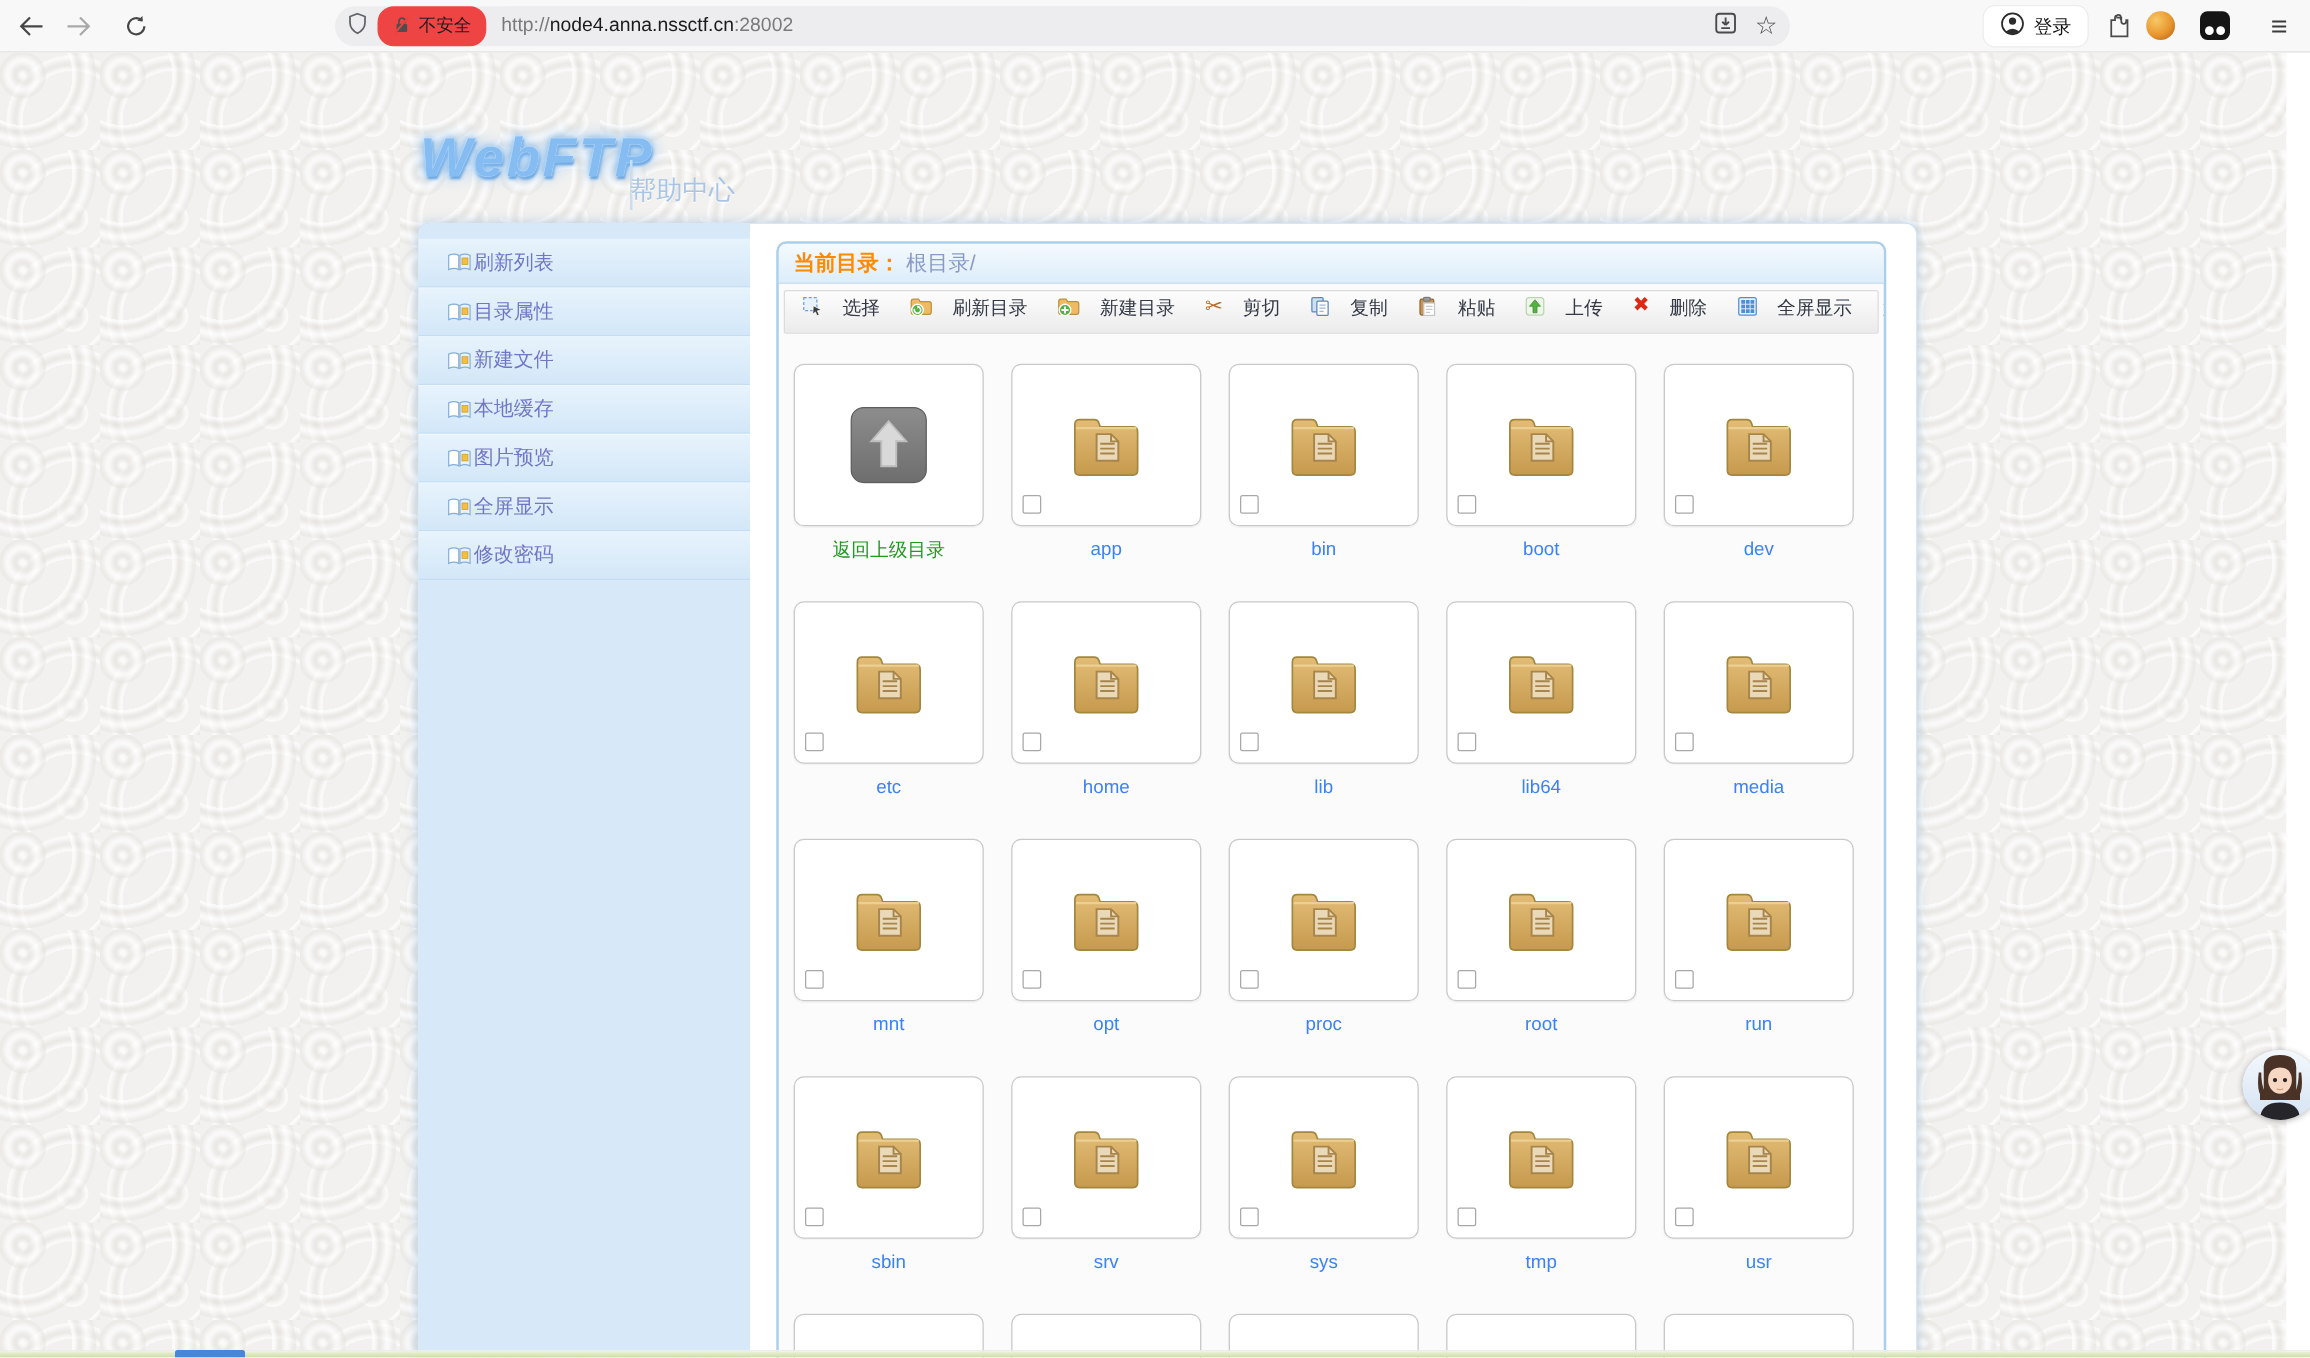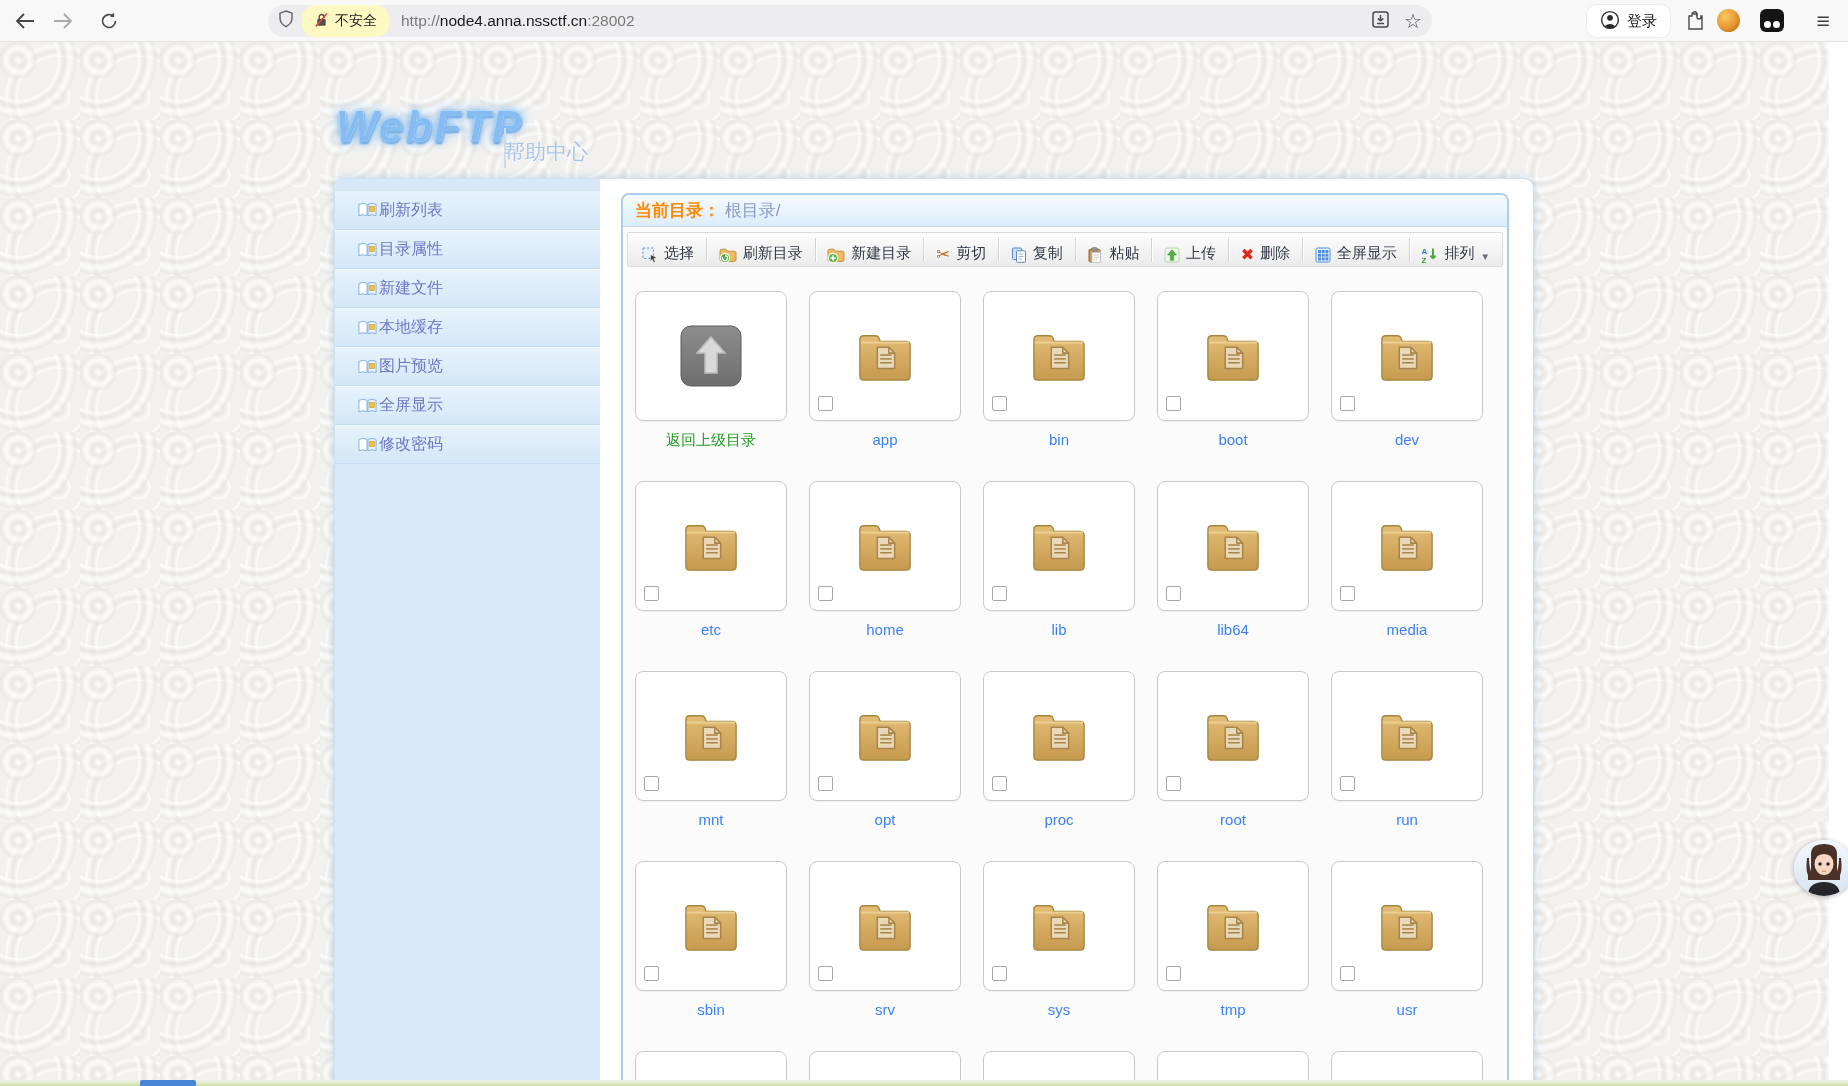--- a/index.html
+++ b/index.html
@@ -7,21 +7,21 @@
     font-family:"Liberation Sans","DejaVu Sans",sans-serif; }
   body { position:relative; background:#fff; }
 
   
   .chrome { position:absolute; left:0; top:0; width:1848px; height:42px;
     background:#f8f8f9; border-bottom:1px solid #e2e2e4; z-index:50; }
   .nav-ico { position:absolute; top:9px; width:26px; height:24px; display:flex;
     align-items:center; justify-content:center; color:#4c4c4c; font-size:19px; }
   .url-box { position:absolute; left:268px; top:5px; width:1164px; height:32px;
     background:#ededef; border-radius:16px; display:flex; align-items:center; padding:0 10px; }
-  .chip { display:flex; align-items:center; gap:6px; background:#fef9c3; height:26px;
+  .chip { display:flex; align-items:center; gap:6px; background:#ef4444; height:26px;
     border-radius:13px; padding:16px 12px; margin-left:8px; font-size:14px; color:#1d1d1f; }
   .url-text { margin-left:12px; font-size:15.5px; color:#7a7a7a; white-space:nowrap; }
   .url-text .host { color:#1b1b1d; }
   .url-right { margin-left:auto; display:flex; align-items:center; gap:14px; color:#4a4a4a; }
   .login-pill { position:absolute; right:178px; top:5px; height:32px; background:#fff;
     border-radius:9px; display:flex; align-items:center; gap:7px; padding:0 13px;
     font-size:15px; color:#111; box-shadow:0 0 0 1px #ececee; }
   .ext-orange { position:absolute; right:108px; top:9px; width:23px; height:23px; border-radius:50%;
     background:radial-gradient(circle at 35% 32%, #f8c966, #e8952e 55%, #a85c18); }
   .ext-black { position:absolute; right:64px; top:9px; width:24px; height:23px; border-radius:6px;
@@ -63,21 +63,21 @@
   .panel { position:absolute; left:286px; top:14px; width:888px; height:1010px;
     background:#fbfbfb; border:2px solid #abceea; border-radius:8px; overflow:hidden; }
   .panel-head { height:32px; line-height:31px; padding-left:12px;
     background:linear-gradient(#f5fafe, #dcedfa); border-bottom:1px solid #bfd8ee;
     font-size:17px; }
   .panel-head .cd-label { color:#ff8a00; font-weight:bold; }
   .panel-head .cd-value { color:#8a9ac8; }
   .toolbar { margin:5px 4px 0 4px; height:35px; display:flex; align-items:center;
     background:linear-gradient(#fdfdfd, #ebebeb); border:1px solid #dcdcdc;
     border-radius:2px; padding:0 4px; }
-  .tb-btn { display:flex; align-items:flex-end; gap:6px; height:26px; padding:0 10px;
+  .tb-btn { display:flex; align-items:flex-start; gap:16px; height:26px; padding:0 10px;
     font-size:15px; color:#333a46; cursor:pointer; border-radius:3px; white-space:nowrap; }
   .tb-sep { width:1px; height:24px; background:#d2d2d2; box-shadow:1px 0 0 #fff; margin:0 2px; }
   .tb-caret { font-size:11px; color:#667; margin-left:2px; }
 
   .grid { padding:24px 12px 20px 12px; display:flex; flex-wrap:wrap;
     column-gap:22px; row-gap:32px; }
   .cell { width:152px; display:flex; flex-direction:column; align-items:center; }
   .tile { position:relative; width:152px; height:130px; background:#fff;
     border:1px solid #c9c9c9; border-radius:8px; display:flex; align-items:center;
     justify-content:center; cursor:pointer; box-shadow:0 1px 1px rgba(0,0,0,.04); }

